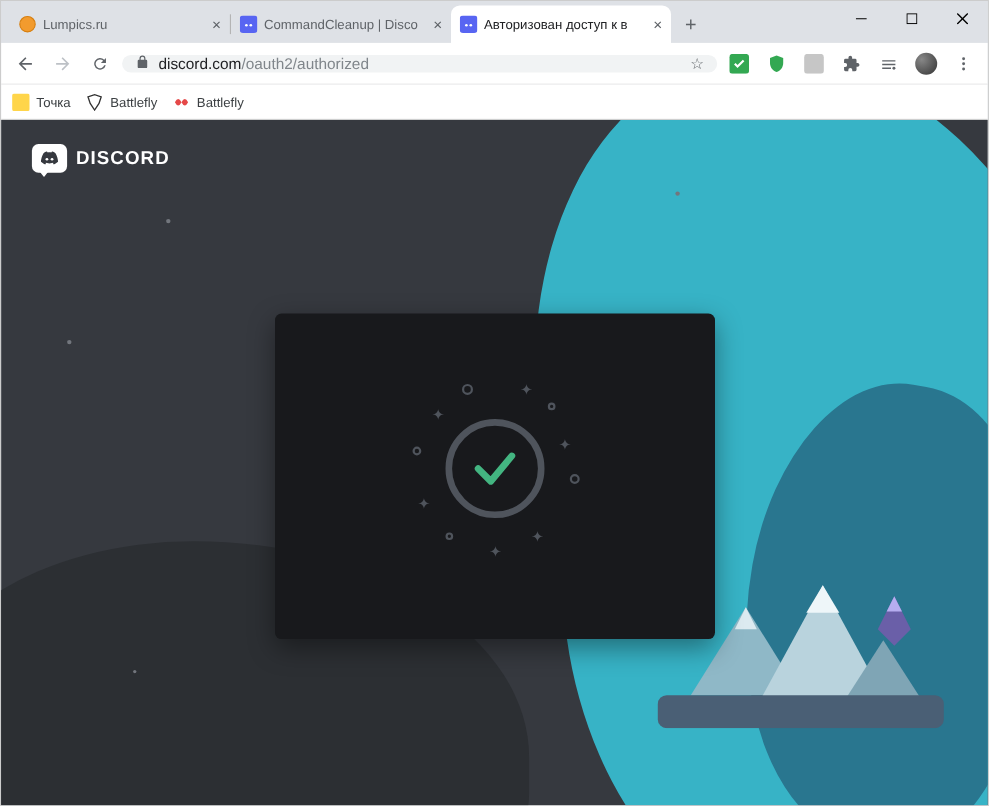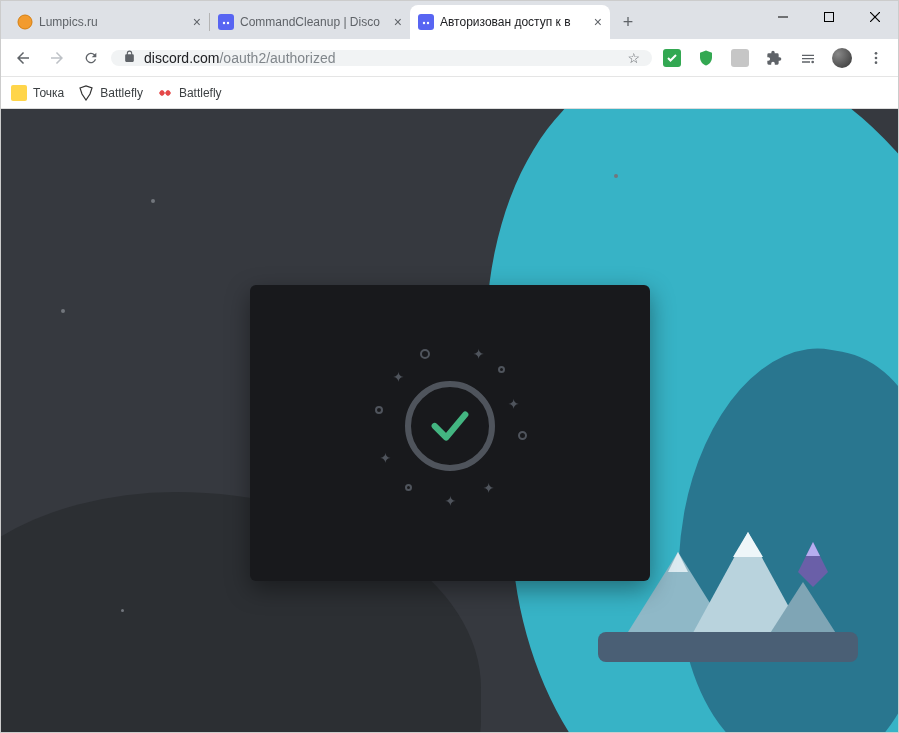--- a/index.html
+++ b/index.html
@@ -355,20 +355,30 @@
       <polygon points="170,160 215,90 260,160" fill="#7fa5b5"></polygon>
       <rect x="10" y="140" width="260" height="30" fill="#4a5f75" rx="8"></rect>
       <polygon points="210,80 225,50 240,80 225,95" fill="#6a5fa8"></polygon>
       <polygon points="225,50 232,64 218,64" fill="#b6adf0"></polygon>
     </svg>
     <div class="star" style="left:60px; top:200px;"></div>
     <div class="star" style="left:150px; top:90px;"></div>
     <div class="star" style="right:280px; top:65px;"></div>
     <div class="star" style="left:120px; bottom:120px; width:3px; height:3px;"></div>
 
+    <div class="discord-logo">
+      <div class="icon-box">
+        <svg width="20" height="14" viewBox="0 0 24 18">
+            <path d="M5 3 C7 1 9 1 9 1 L10 2 C11 1.8 13 1.8 14 2 L15 1 C15 1 17 1 19 3 C21 6 22 11 22 13 C20 15 17 16 17 16 L16 14.5 C17 14 18 13.3 18 13.3 C16 14.5 13.5 15 12 15 C10.5 15 8 14.5 6 13.3 C6 13.3 7 14 8 14.5 L7 16 C7 16 4 15 2 13 C2 11 3 6 5 3 Z" fill="#36393f"></path>
+            <circle cx="9" cy="10" r="1.6" fill="#fff"></circle>
+            <circle cx="15" cy="10" r="1.6" fill="#fff"></circle>
+          </svg>
+      </div>
+      <span class="wordmark">DISCORD</span>
+    </div>
 
     <div class="card">
       <div class="check-wrap">
         <span class="sparkle-o" style="width:8px;height:8px;left:10px;top:65px;"></span>
         <span class="sparkle-o" style="width:10px;height:10px;left:55px;top:8px;"></span>
         <span class="sparkle-o" style="width:7px;height:7px;right:30px;top:25px;"></span>
         <span class="sparkle-o" style="width:9px;height:9px;right:8px;top:90px;"></span>
         <span class="sparkle-o" style="width:7px;height:7px;left:40px;bottom:20px;"></span>
         <span class="sparkle-p" style="left:28px;top:28px;">✦</span>
         <span class="sparkle-p" style="right:50px;top:5px;">✦</span>

